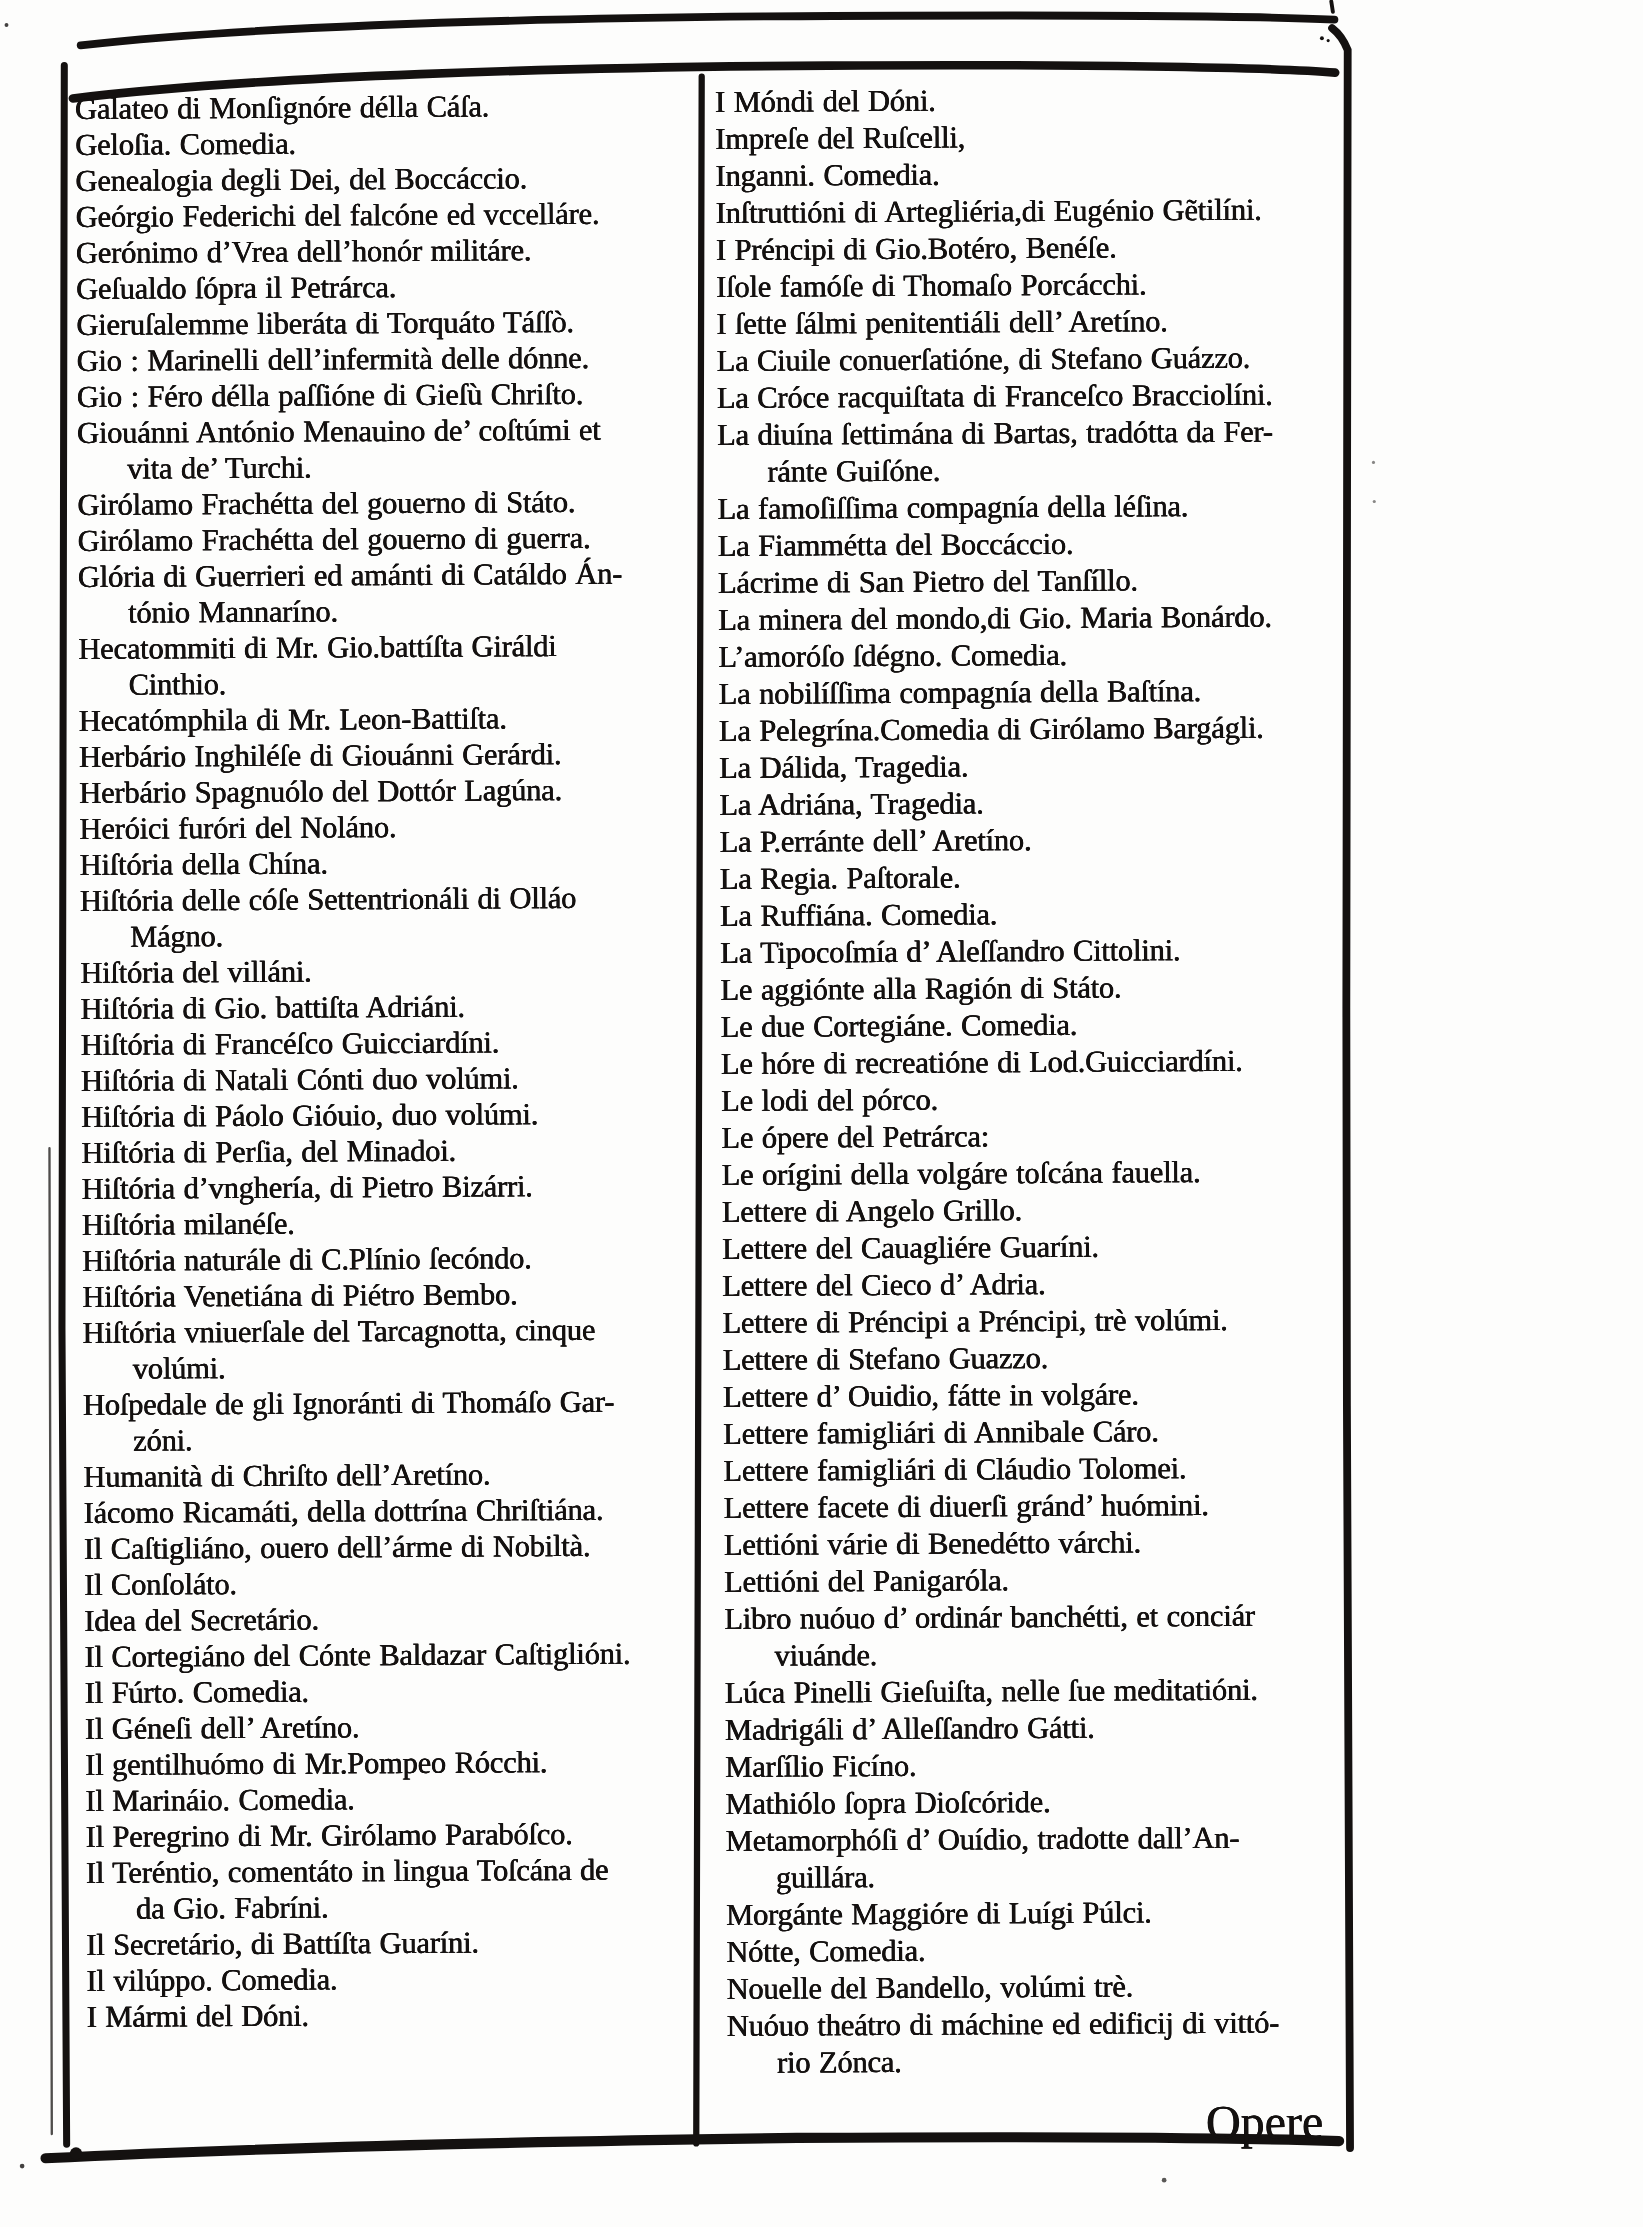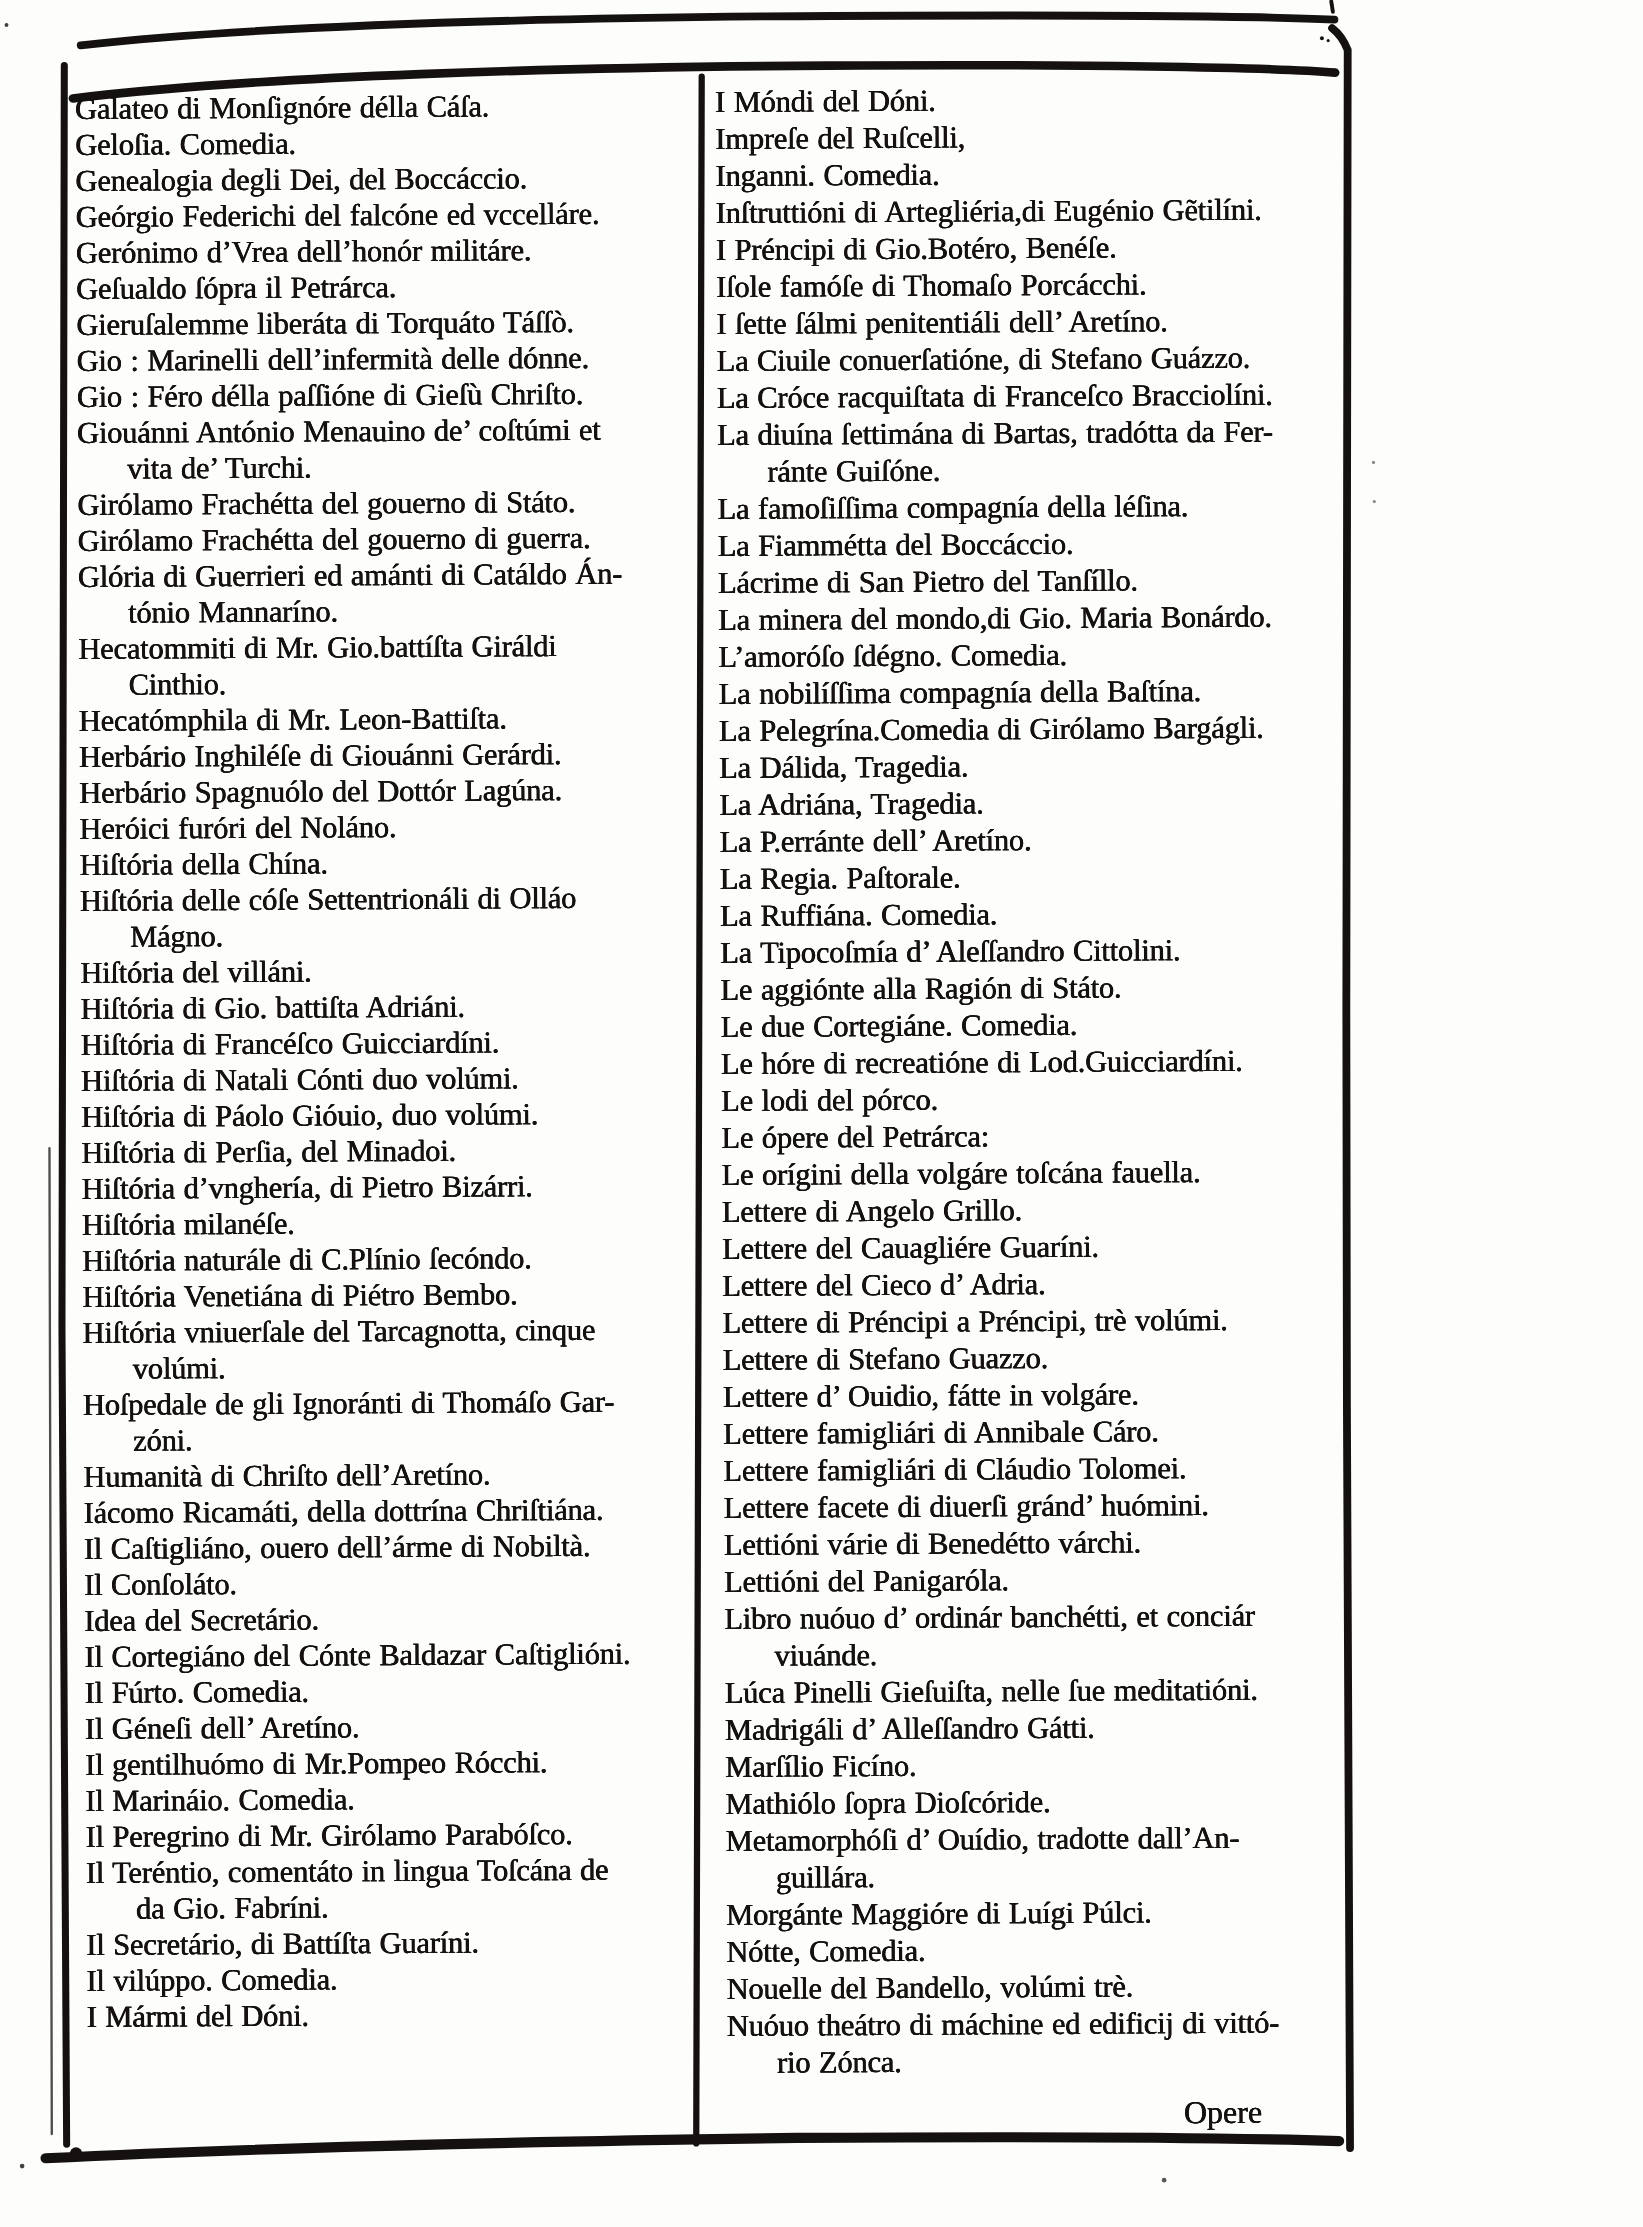--- a/index.html
+++ b/index.html
@@ -22,22 +22,22 @@
     transform-origin:0 0;
   }
   .col .line {
     white-space:nowrap;
     text-shadow:0.3px 0 currentColor,-0.3px 0 currentColor;
   }
   .col-left  { left:75px;  top:91px; width:619px; line-height:36px; }
   .col-right { left:715px; top:84px; width:625px; line-height:37px; }
   .line.cont { padding-left:50px; }
   .catchword {
-    position:absolute; left:1129px; top:2094px; width:188px;
-    text-align:center; font-size:32px;
+    position:absolute; left:1206px; top:2094px; width:188px;
+    text-align:left; font-size:48px;
     text-shadow:0.3px 0 currentColor,-0.3px 0 currentColor;
     transform:rotate(-0.3deg);
   }
 </style>
 </head>
 <body>
 
 <div class="page">
 
   <svg class="frame" width="1644" height="2227" viewBox="0 0 2104 2851" fill="none" stroke="#141110" stroke-linecap="round">

